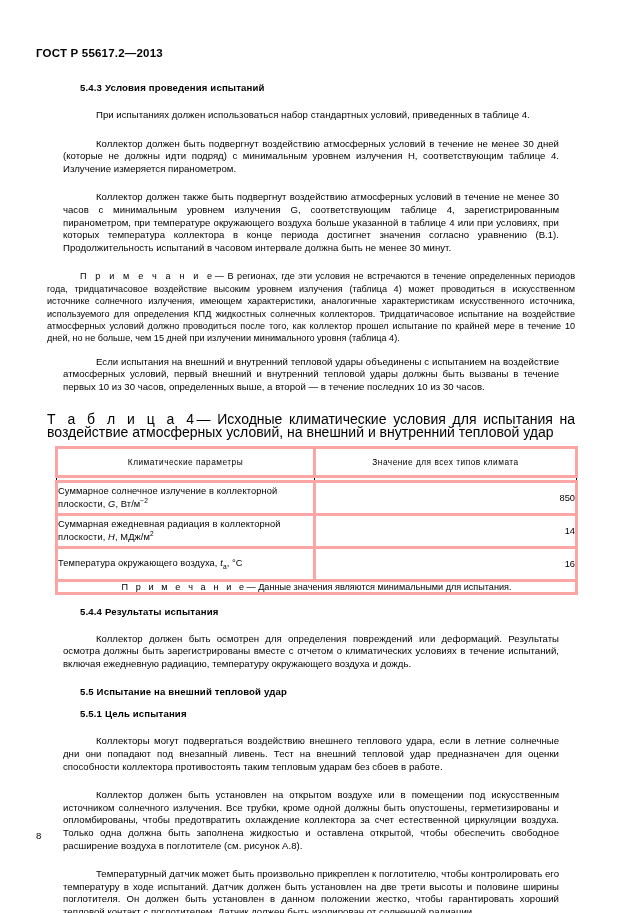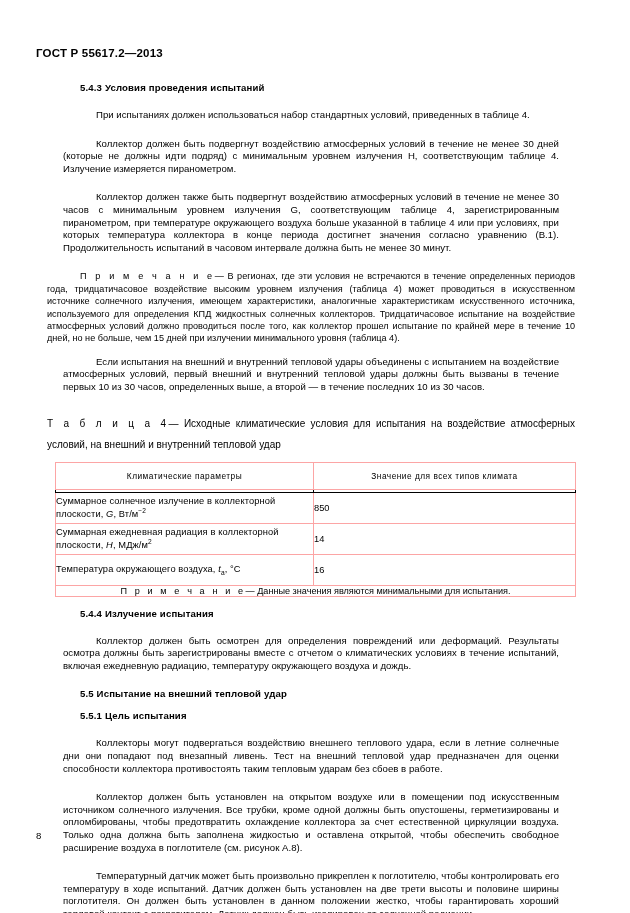--- a/index.html
+++ b/index.html
@@ -67,33 +67,33 @@
     margin: 11px 0 0 0;
     text-align: justify;
     text-indent: 33px;
   }
   .spaced {
     letter-spacing: 2.6px;
   }
 
   
   .table-caption {
-    font-size: 10px;
-    line-height: 21px;
+    font-size: 14px;
+    line-height: 13px;
     margin: 19px 0 7px 0;
     text-align: justify;
   }
   table.gost {
     border-collapse: collapse;
     width: 520px;
     margin-left: 8px;
     table-layout: fixed;
   }
   table.gost td, table.gost th {
-    border: 1px solid #fca5a5;
+    border: 3px solid #fca5a5;
     padding: 0;
     vertical-align: middle;
   }
   th.col-head {
     font-size: 8.3px;
     font-weight: normal;
     text-align: center;
     letter-spacing: 0.5px;
     height: 26px;
     padding: 0 4px;
@@ -112,21 +112,21 @@
   td.param {
     font-size: 9.3px;
     line-height: 12.6px;
     padding: 7px 9px 8px 14px;
     text-align: justify;
     letter-spacing: 0.1px;
     height: 30px;
   }
   td.value {
     font-size: 9.3px;
-    text-align: left;
+    text-align: right;
     height: 30px;
   }
   td.table-note {
     font-size: 9.1px;
     padding: 7px 10px 7px 14px;
     text-align: center;
   }
   .colw1 { width: 258px; }
   .colw2 { width: 262px; }
 
@@ -201,21 +201,21 @@
           </td>
           <td class="value">16</td>
         </tr>
 
         <tr>
           <td class="table-note" colspan="2"><span class="spaced">П р и м е ч а н и е</span><span>— Данные значения являются минимальными для испытания.</span></td>
         </tr>
       </tbody>
     </table>
 
-    <h3 class="sec-head spaced-top">5.4.4 Излучение испытания</h3>
+    <h3 class="sec-head spaced-top">5.4.4 Результаты испытания</h3>
     <p class="body">Коллектор должен быть осмотрен для определения повреждений или деформаций. Результаты осмотра должны быть зарегистрированы вместе с отчетом о климатических условиях в течение испытаний, включая ежедневную радиацию, температуру окружающего воздуха и дождь.</p>
 
     <h3 class="sec-head spaced-top">5.5 Испытание на внешний тепловой удар</h3>
 
     <h3 class="sec-head spaced-top">5.5.1 Цель испытания</h3>
     <p class="body">Коллекторы могут подвергаться воздействию внешнего теплового удара, если в летние солнечные дни они попадают под внезапный ливень. Тест на внешний тепловой удар предназначен для оценки способности коллектора противостоять таким тепловым ударам без сбоев в работе.</p>
 
     <p class="body">Коллектор должен быть установлен на открытом воздухе или в помещении под искусственным источником солнечного излучения. Все трубки, кроме одной должны быть опустошены, герметизированы и опломбированы, чтобы предотвратить охлаждение коллектора за счет естественной циркуляции воздуха. Только одна должна быть заполнена жидкостью и оставлена открытой, чтобы обеспечить свободное расширение воздуха в поглотителе (см. рисунок А.8).</p>
     <p class="body">Температурный датчик может быть произвольно прикреплен к поглотителю, чтобы контролировать его температуру в ходе испытаний. Датчик должен быть установлен на две трети высоты и половине ширины поглотителя. Он должен быть установлен в данном положении жестко, чтобы гарантировать хороший тепловой контакт с поглотителем. Датчик должен быть изолирован от солнечной радиации.</p>
 

